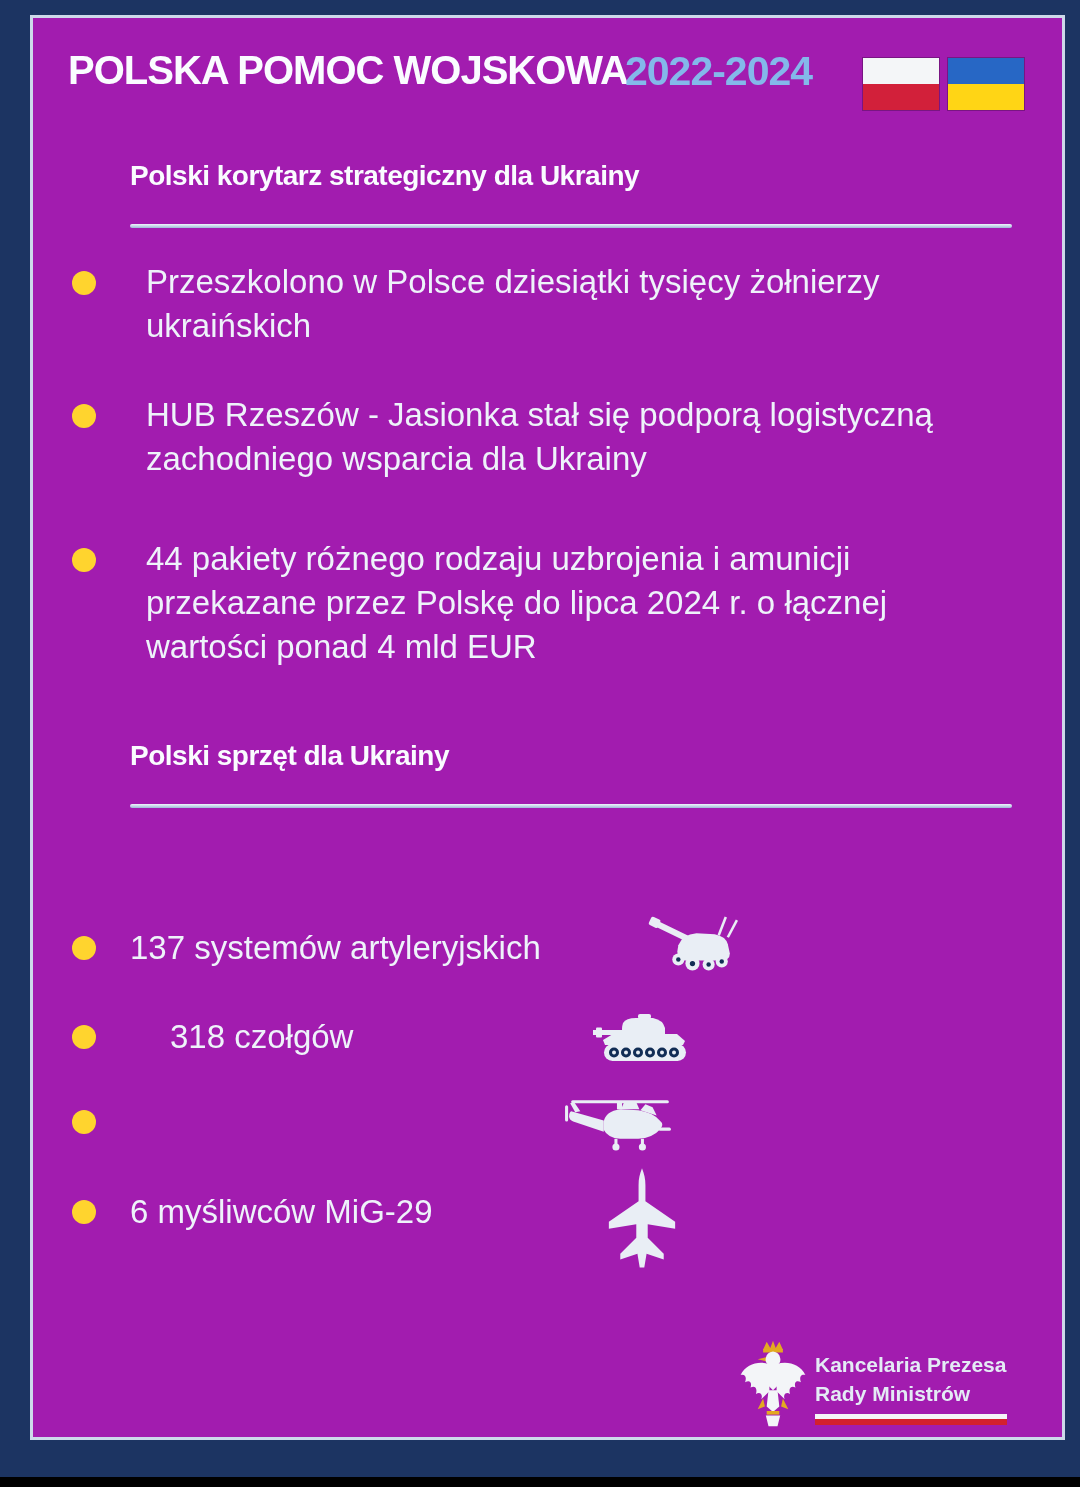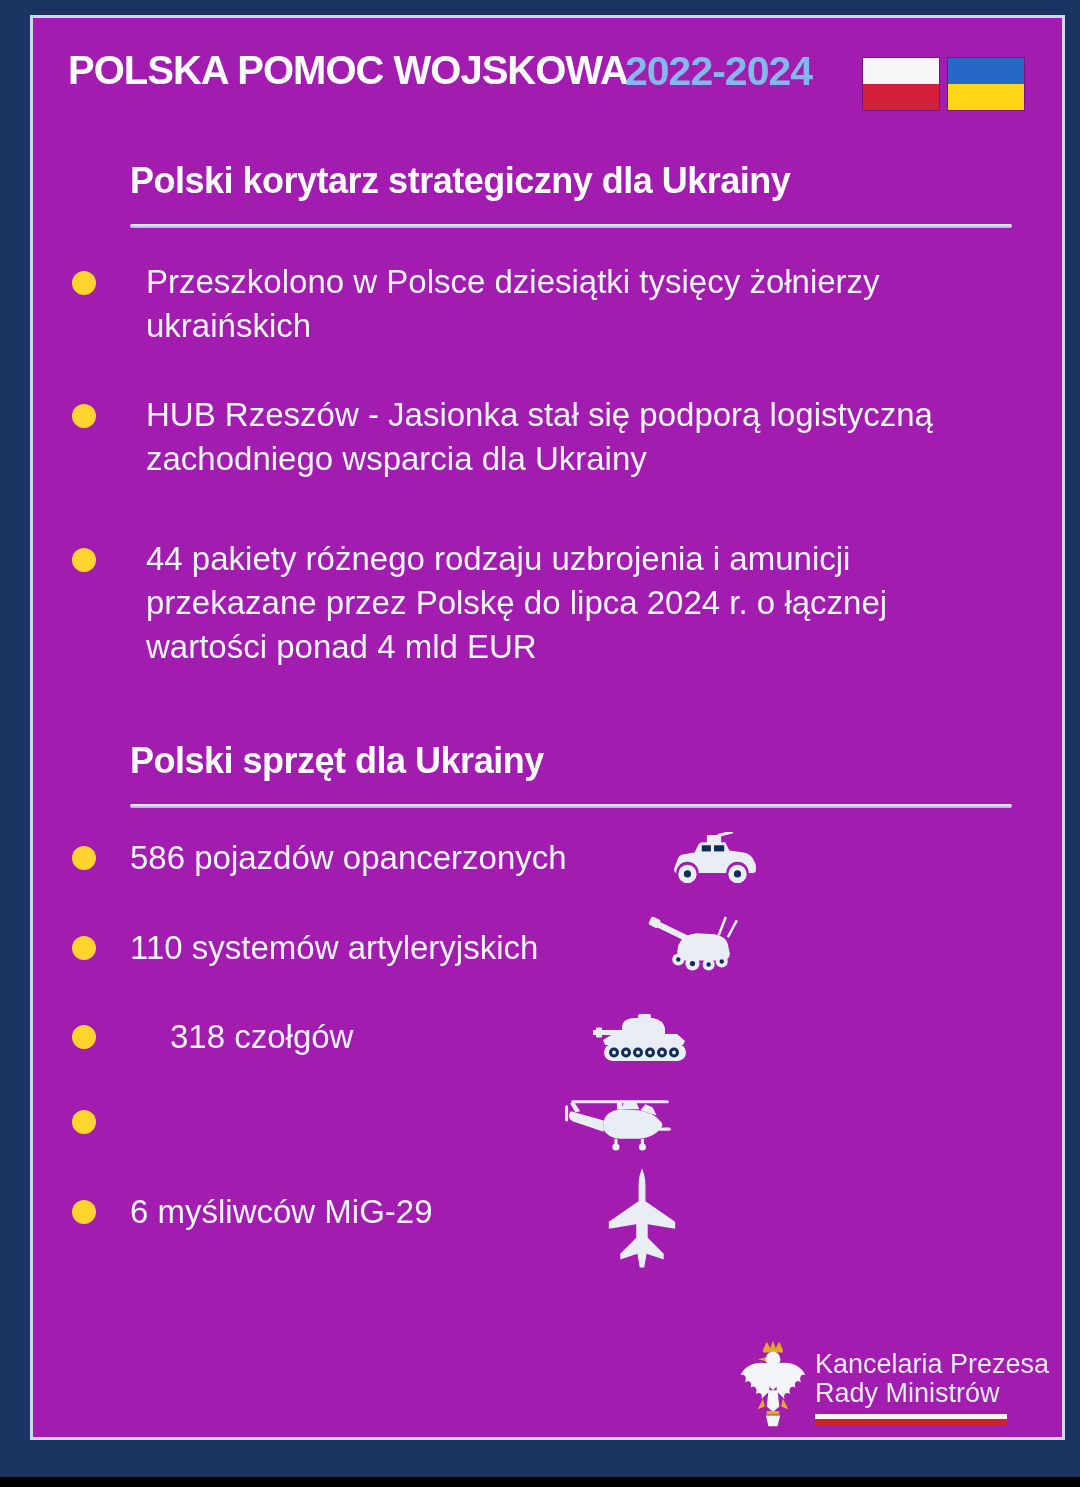--- a/index.html
+++ b/index.html
@@ -25,21 +25,21 @@
     white-space:nowrap;
   }
   .flags{position:absolute;right:38px;top:40px;display:flex;gap:9px;}
   .flag{width:76px;height:52px;display:flex;flex-direction:column;box-shadow:0 0 0 1px rgba(0,0,0,.25);}
   .flag>div{flex:1;}
   .flag-pl .w{background:#f4f6f8;} .flag-pl .r{background:#d2203a;}
   .flag-ua .b{background:#2767c5;} .flag-ua .y{background:#ffd515;}
   
   .s-heading{
     position:absolute;left:97px;margin:0;
-    font-size:36px;font-weight:bold;letter-spacing:-0.5px;color:#fafcff;
+    font-size:28px;font-weight:bold;letter-spacing:-0.5px;color:#fafcff;
     white-space:nowrap;
   }
   .s1-heading{top:142px;}
   .s2-heading{top:722px;}
   .rule{
     position:absolute;left:97px;width:882px;height:4px;border-radius:2px;
     background:linear-gradient(to bottom,#f0f5fc,#9fb9d9);
   }
   .rule1{top:206px;}
   .rule2{top:786px;}
@@ -74,21 +74,21 @@
   .icon-artillery{left:576px;width:96px;top:-2px;}
   .icon-tank{left:521px;width:100px;top:12px;}
   .icon-helicopter{left:491px;width:112px;top:6px;}
   .icon-jet{left:530px;width:80px;top:-10px;}
   .icon-ammo{left:540px;width:62px;top:4px;}
   
   .footer-eagle{position:absolute;left:704px;top:1320px;width:72px;height:92px;}
   .footer-eagle svg{width:100%;height:100%;display:block;}
   .footer-text{
     position:absolute;left:782px;top:1332px;
-    font-size:27px;font-weight:normal;line-height:29px;color:#e4ebf5;
+    font-size:21px;font-weight:bold;line-height:29px;color:#e4ebf5;
   }
   .footer-stripe{position:absolute;left:782px;top:1396px;width:192px;height:11px;display:flex;flex-direction:column;}
   .footer-stripe .sw{height:5px;background:#f4f6f8;}
   .footer-stripe .sr{height:6px;background:#d3202f;}
   .bottom-bar{position:absolute;left:0;top:1477px;width:1080px;height:10px;background:#000;}
 </style>
 </head>
 <body>
 
 <div class="frame">
@@ -119,41 +119,24 @@
     <span class="b-text">HUB Rzeszów - Jasionka stał się podporą logistyczną zachodniego wsparcia dla Ukrainy</span>
   </div>
   <div class="bullet bullet3">
     <span class="dot"></span>
     <span class="b-text">44 pakiety różnego rodzaju uzbrojenia i amunicji przekazane przez Polskę do lipca 2024 r. o łącznej wartości ponad 4 mld EUR</span>
   </div>
 
   <h2 class="s-heading s2-heading">Polski sprzęt dla Ukrainy</h2>
   <div class="rule rule2"></div>
 
-  <div class="eq-row row1">
-    <span class="dot"></span>
-    <span class="label">586 pojazdów opancerzonych</span>
-    <span class="eq-icon icon-vehicle">
-      <svg viewBox="0 0 90 52" fill="#e9eef5">
-        <rect x="38" y="3" width="14" height="8" rx="1"></rect>
-        <rect x="49" y="2" width="15" height="3" transform="rotate(-14 49 4)"></rect>
-        <path d="M6 36 L10 25 Q11 23 14 22 L26 20 L30 12 Q31 10 34 10 L56 10 L60 18 L74 20 Q80 21 83 26 L86 32 L86 38 Q86 40 83 40 L79 40 A11 11 0 0 0 57 40 L30 40 A11 11 0 0 0 8 40 Q6 40 6 36 Z"></path>
-        <rect x="33" y="13" width="9" height="6" fill="#112d55"></rect>
-        <rect x="45" y="13" width="10" height="6" fill="#112d55"></rect>
-        <circle cx="19" cy="41" r="9"></circle>
-          <circle cx="19" cy="41" r="3.5" fill="#112d55"></circle>
-        <circle cx="68" cy="41" r="9"></circle>
-          <circle cx="68" cy="41" r="3.5" fill="#112d55"></circle>
-      </svg>
-    </span>
-  </div>
 
   <div class="eq-row row2">
     <span class="dot"></span>
-    <span class="label">110 systemów artyleryjskich</span>
+    <span class="label">137 systemów artyleryjskich</span>
     <span class="eq-icon icon-artillery">
       <svg viewBox="0 0 95 65" fill="#e9eef5" stroke="none">
         <rect x="6" y="8" width="50" height="6" rx="2" transform="rotate(26 6 8)"></rect>
         <rect x="4" y="5" width="10" height="9" rx="2" transform="rotate(26 4 5)"></rect>
         <line x1="70" y1="24" x2="77" y2="6" stroke="#e9eef5" stroke-width="2.5"></line>
         <line x1="79" y1="26" x2="88" y2="9" stroke="#e9eef5" stroke-width="2.5"></line>
         <path d="M30 34 Q34 23 48 22 L66 23 Q77 25 79 33 L81 42 Q81 49 72 49 L36 49 Q29 47 29 40 Z"></path>
         <circle cx="30" cy="48" r="6"></circle>
           <circle cx="30" cy="48" r="2.2" fill="#112d55"></circle>
         <circle cx="44" cy="52" r="7"></circle>

